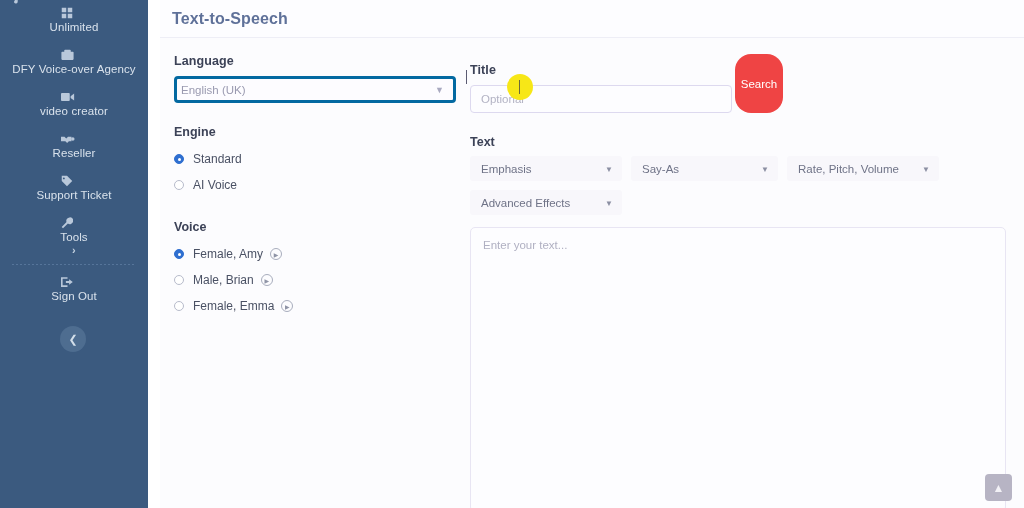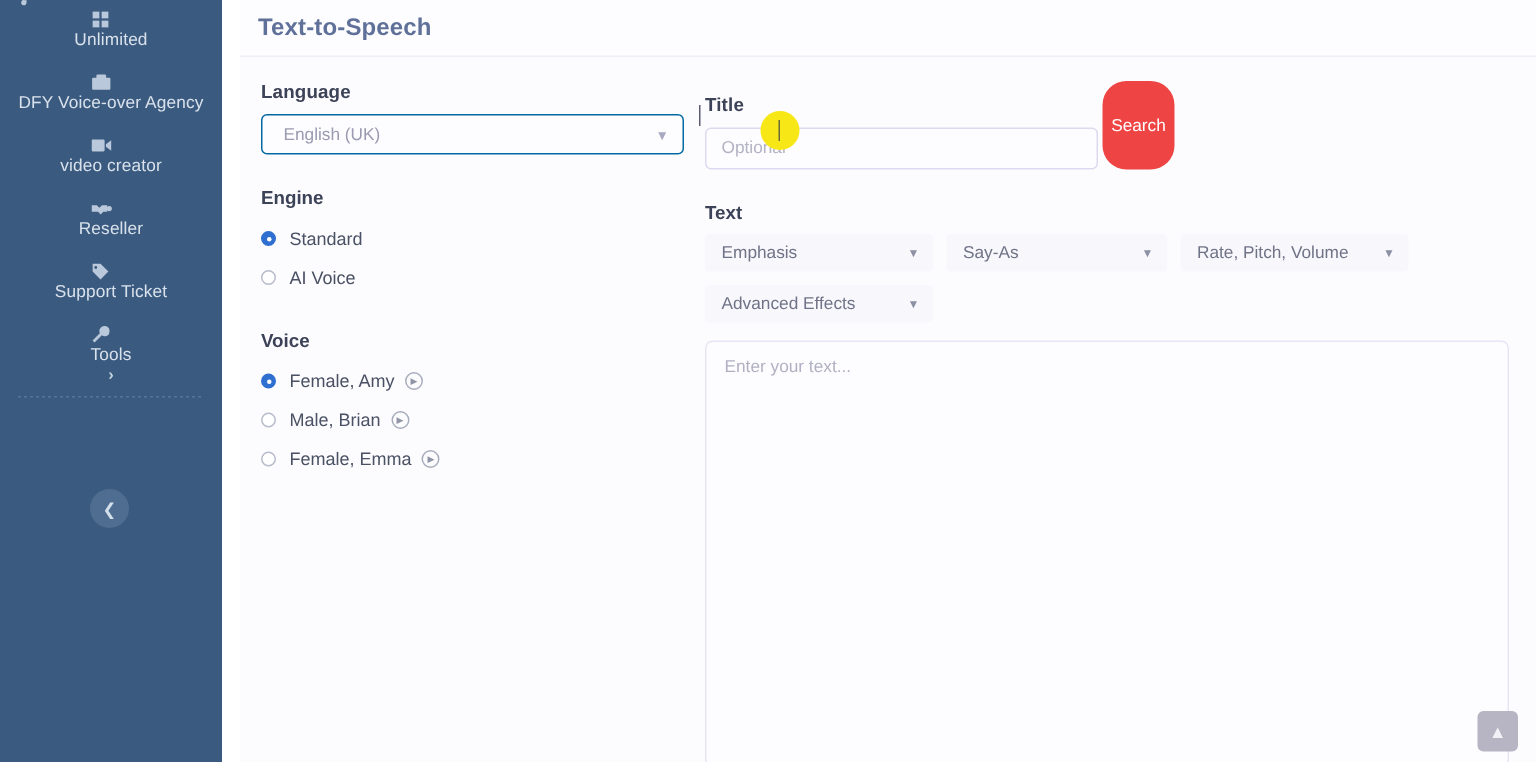--- a/index.html
+++ b/index.html
@@ -88,25 +88,25 @@
   .col-right { flex: 1 1 auto; padding-left: 14px; }
 
   .fld-label {
     font-size: 12.5px; font-weight: bold;
     color: #3c4257;
     margin-bottom: 8px;
     letter-spacing: .1px;
   }
   .select-box {
     height: 27px;
-    border: 1px solid #0369a1;
+    border: 3px solid #0369a1;
     border-radius: 4px;
     background: #fdfcff;
     display: flex; align-items: center;
-    padding: 0 14px;
+    padding: 0 4px;
     font-size: 11.5px;
     color: #9a9ab0;
     cursor: pointer;
     position: relative;
   }
   .select-box .caret {
     position: absolute; right: 9px; top: 50%;
     transform: translateY(-50%);
     color: #a9a9c0; font-size: 9px;
   }
@@ -307,20 +307,29 @@
         <svg width="12" height="12" viewBox="0 0 16 16" fill="currentColor">
             <path d="M11.5.5a4.5 4.5 0 0 0-4.1 6.3L.9 13.3l1.8 1.8 6.5-6.5A4.5 4.5 0 1 0 11.5.5z"></path>
           </svg>
       </span>
       <span class="lbl">Tools</span>
       <span class="arrow">›</span>
     </div>
 
     <div class="nav-divider"></div>
 
+    <div class="nav-item">
+      <span class="ico">
+        <svg width="13" height="12" viewBox="0 0 16 14" fill="currentColor">
+            <path d="M0 1h8v2H2v8h6v2H0V1z"></path>
+            <path d="M10 3.5L14.5 7 10 10.5V8.2H6V5.8h4V3.5z"></path>
+          </svg>
+      </span>
+      <span class="lbl">Sign Out</span>
+    </div>
 
     <div class="collapse-btn">
       <span>❮</span>
     </div>
   </aside>
 
   <div class="sidebar-gap"></div>
 
   <main class="main">
 

